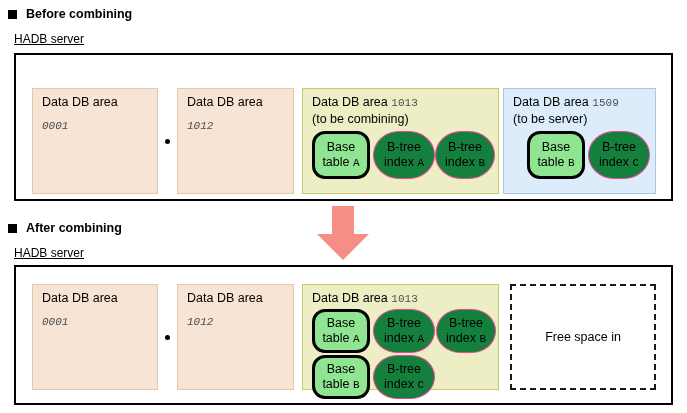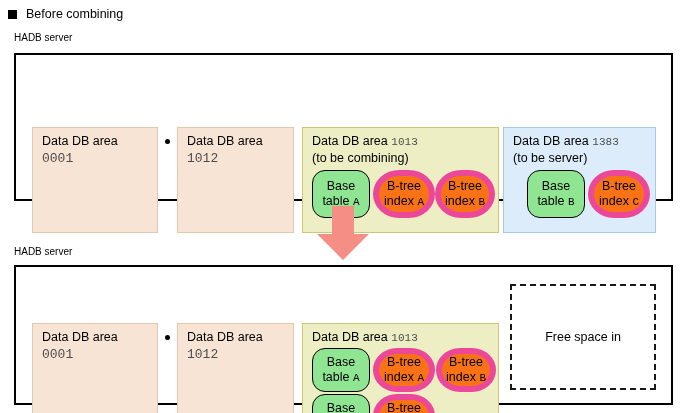--- a/index.html
+++ b/index.html
@@ -24,50 +24,51 @@
   }
 
   
   .section-heading {
     position: absolute;
     display: flex;
     align-items: center;
     font-size: 12.5px;
     line-height: 1;
     white-space: nowrap;
+    font-weight: bold;
   }
   .bullet-square {
     width: 9px;
     height: 9px;
     background: #000000;
     margin-right: 9px;
     flex: none;
   }
   .server-label {
     position: absolute;
-    font-size: 10px;
+    font-size: 12px;
     line-height: 1;
     white-space: nowrap;
+    text-decoration: underline;
   }
 
   
   .server-frame {
     position: absolute;
     border: 2.5px solid #000000;
     background: #ffffff;
     box-sizing: border-box;
   }
 
   
   .db-area {
     position: absolute;
     box-sizing: border-box;
     border: 1px solid #e3c7ae;
     background: #f8e4d4;
-    margin-top: 39px;
   }
   .db-area.yellow {
     border-color: #c9c972;
     background: #eeeec4;
   }
   .db-area.blue {
     border-color: #a8c8e8;
     background: #dcecfb;
   }
 
@@ -89,49 +90,50 @@
     position: absolute;
     left: 9px;
     top: 24px;
     font-size: 12.5px;
     line-height: 1.05;
     white-space: nowrap;
   }
   .db-num-below {
     position: absolute;
     left: 9px;
-    top: 24px;
+    top: 32px;
     font-family: "Liberation Mono", monospace;
-    font-size: 13px;
+    font-size: 11px;
     color: #4d4d4d;
     line-height: 1.05;
     white-space: nowrap;
+    font-style: italic;
   }
 
   
   .pill {
     position: absolute;
     box-sizing: border-box;
     display: flex;
     flex-direction: column;
     align-items: center;
     justify-content: center;
     font-size: 12.5px;
     line-height: 1.18;
     text-align: center;
     white-space: nowrap;
   }
   .pill.green {
     background: #8fe592;
-    border: 1px solid #000000;
+    border: 3px solid #000000;
     border-radius: 13px;
   }
   .pill.pink {
-    background: #f97316;
-    border: 6px solid #ec4899;
+    background: #15803d;
+    border: 1px solid #ec4899;
     border-radius: 26px / 24px;
   }
   .pill .obj-id {
     font-family: "Liberation Mono", monospace;
     font-size: 11px;
   }
   .pill .l1, .pill .l2 { display: block; }
 
   
   .ellipsis {
@@ -245,40 +247,44 @@
       </div>
       <div class="pill pink" style="left:132px; top:42px; width:60px; height:48px;">
         <span class="l1">B-tree</span>
         <span class="l2"><span>index</span> <span class="obj-id">B</span></span>
       </div>
     </div>
 
     <div class="db-area blue" style="left:487px; top:33px; width:153px; height:106px;">
       <div class="db-title">
         <span>Data DB area</span>
-        <span class="num">1383</span>
+        <span class="num">1509</span>
       </div>
       <div class="db-sub">(to be server)</div>
 
       <div class="pill green" style="left:23px; top:42px; width:58px; height:48px;">
         <span class="l1">Base</span>
         <span class="l2"><span>table</span> <span class="obj-id">B</span></span>
       </div>
       <div class="pill pink" style="left:84px; top:42px; width:62px; height:48px;">
         <span class="l1">B-tree</span>
         <span class="l2"><span>index</span> <span class="obj-id">C</span></span>
       </div>
     </div>
 
   </div>
 
   <svg class="down-arrow" style="left:314px; top:206px;" width="58" height="55" viewBox="0 0 58 55">
     <polygon points="18,0 40,0 40,28 55,28 29,54 3,28 18,28" fill="#f58f86"></polygon>
   </svg>
 
+  <div class="section-heading" style="left:8px; top:222px;">
+    <span class="bullet-square"></span>
+    <span>After combining</span>
+  </div>
 
   <div class="server-label" style="left:14px; top:247px;">HADB server</div>
 
   <div class="server-frame" style="left:14px; top:265px; width:659px; height:140px;">
 
     <div class="db-area" style="left:16px; top:17px; width:126px; height:106px;">
       <div class="db-title">
         <span>Data DB area</span>
       </div>
       <div class="db-num-below">0001</div>

